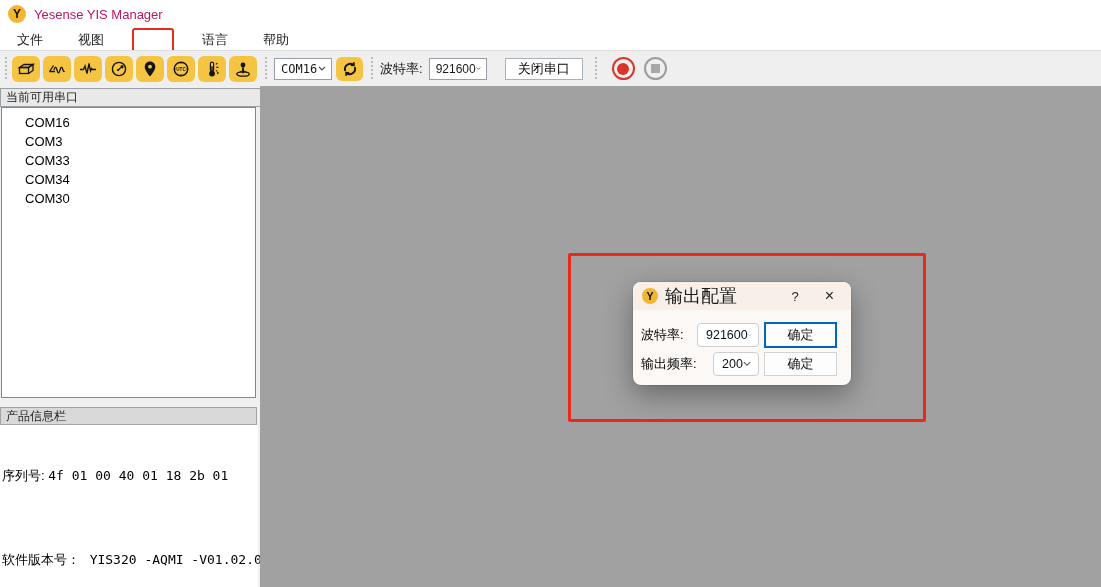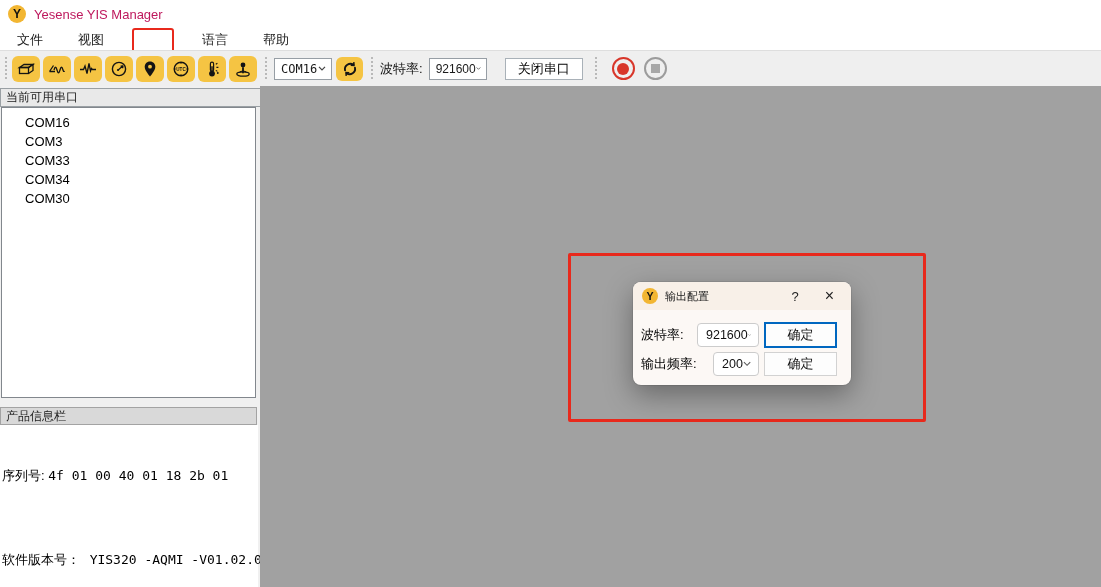--- a/index.html
+++ b/index.html
@@ -102,21 +102,21 @@
   .dialog {
     position:absolute; left:633px; top:282px; width:218px; height:103px;
     background:#fcf8f5; border-radius:8px;
     box-shadow:0 10px 28px rgba(0,0,0,0.35), 0 0 0 1px rgba(0,0,0,0.08);
   }
   .dialog-titlebar {
     height:28px; background:#f8f0e8; border-radius:8px 8px 0 0;
     display:flex; align-items:center; padding:0 9px;
   }
   .dialog-titlebar .dlg-logo { width:16px; height:16px; margin-right:7px; }
-  .dlg-title { font-size:11px; color:#1a1a1a; }
+  .dlg-title { font-size:18px; color:#1a1a1a; }
   .dlg-help { margin-left:auto; font-size:13px; color:#222; cursor:pointer; padding:0 4px; }
   .dlg-close { margin-left:22px; margin-right:8px; font-size:16px; color:#222; cursor:pointer; line-height:14px; }
   .dlg-label { position:absolute; left:8px; font-size:13px; color:#000; line-height:24px; }
   .dlg-combo {
     position:absolute; height:24px; background:#fff;
     border:1px solid #cccccc; border-radius:4px;
     display:flex; align-items:center; justify-content:space-between;
     padding:0 7px 0 8px; font-size:12.5px; color:#111; cursor:pointer;
   }
   .dlg-btn {

